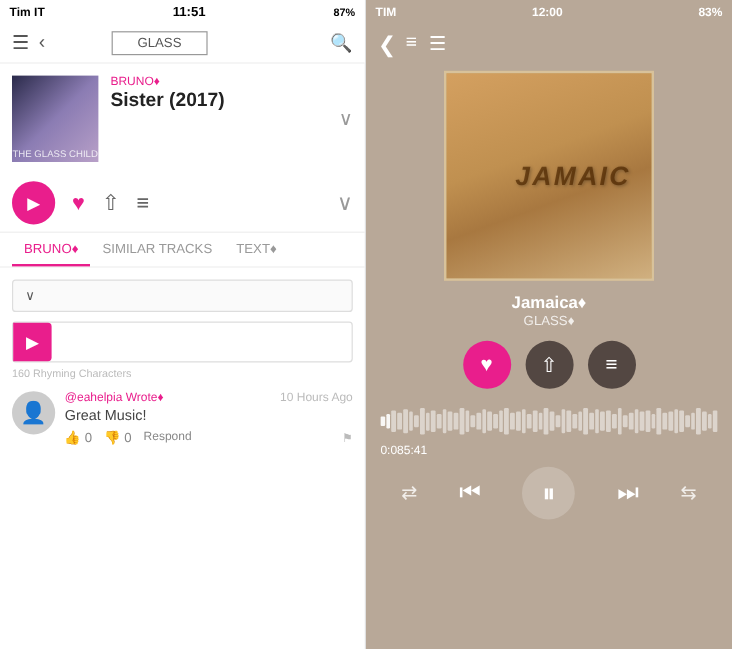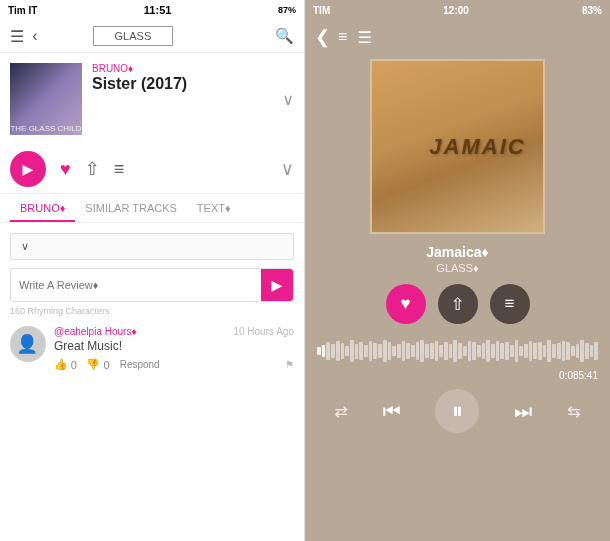--- a/index.html
+++ b/index.html
@@ -328,21 +328,21 @@
     .waveform-bar {
       flex: 1;
       background: rgba(255,255,255,0.5);
       border-radius: 1px;
       min-width: 2px;
     }
     .waveform-bar.played { background: rgba(255,255,255,0.9); }
 
     .time-bar {
       display: flex;
-      justify-content: flex-end;
+      justify-content: flex-start;
       padding: 0 12px;
       font-size: 10px;
       color: #fff;
       margin-bottom: 8px;
     }
 
     .controls-bar {
       display: flex;
       justify-content: space-around;
       align-items: center;
@@ -415,34 +415,33 @@
       <span>TEXT♦</span>
     </div>
   </div>
 
   <div class="comments-section">
     <div class="comments-dropdown">
       <span>∨</span>
     </div>
 
     <div class="review-input-row">
-      <input class="review-input" type="text" placeholder="Write A Review♦" style="">
       <div class="send-btn">
         <span>▶</span>
       </div>
     </div>
     <div class="char-count">160 Rhyming Characters</div>
 
     <div class="comment-item">
       <div class="comment-avatar">
         <span>👤</span>
       </div>
       <div class="comment-body">
         <div class="comment-header">
-          <span class="comment-username">@eahelpia Hours♦</span>
+          <span class="comment-username">@eahelpia Wrote♦</span>
           <span class="comment-time">10 Hours Ago</span>
         </div>
         <div class="comment-text">Great Music!</div>
         <div class="comment-actions">
           <span class="comment-action">
             <span>👍</span>
             <span>0</span>
           </span>
           <span class="comment-action">
             <span>👎</span>

